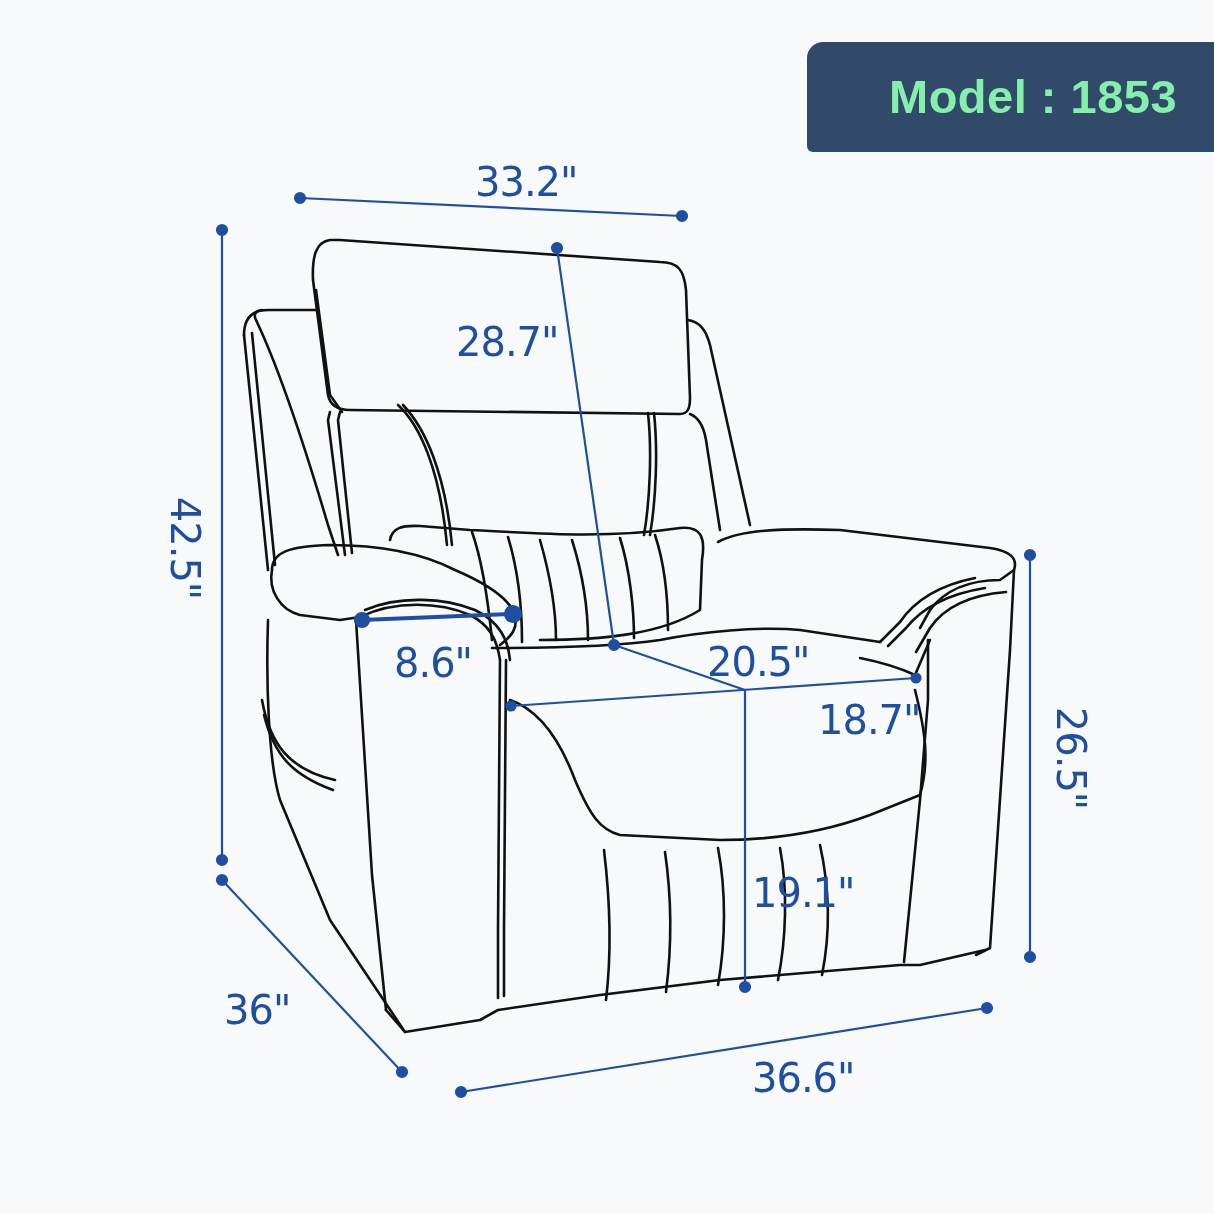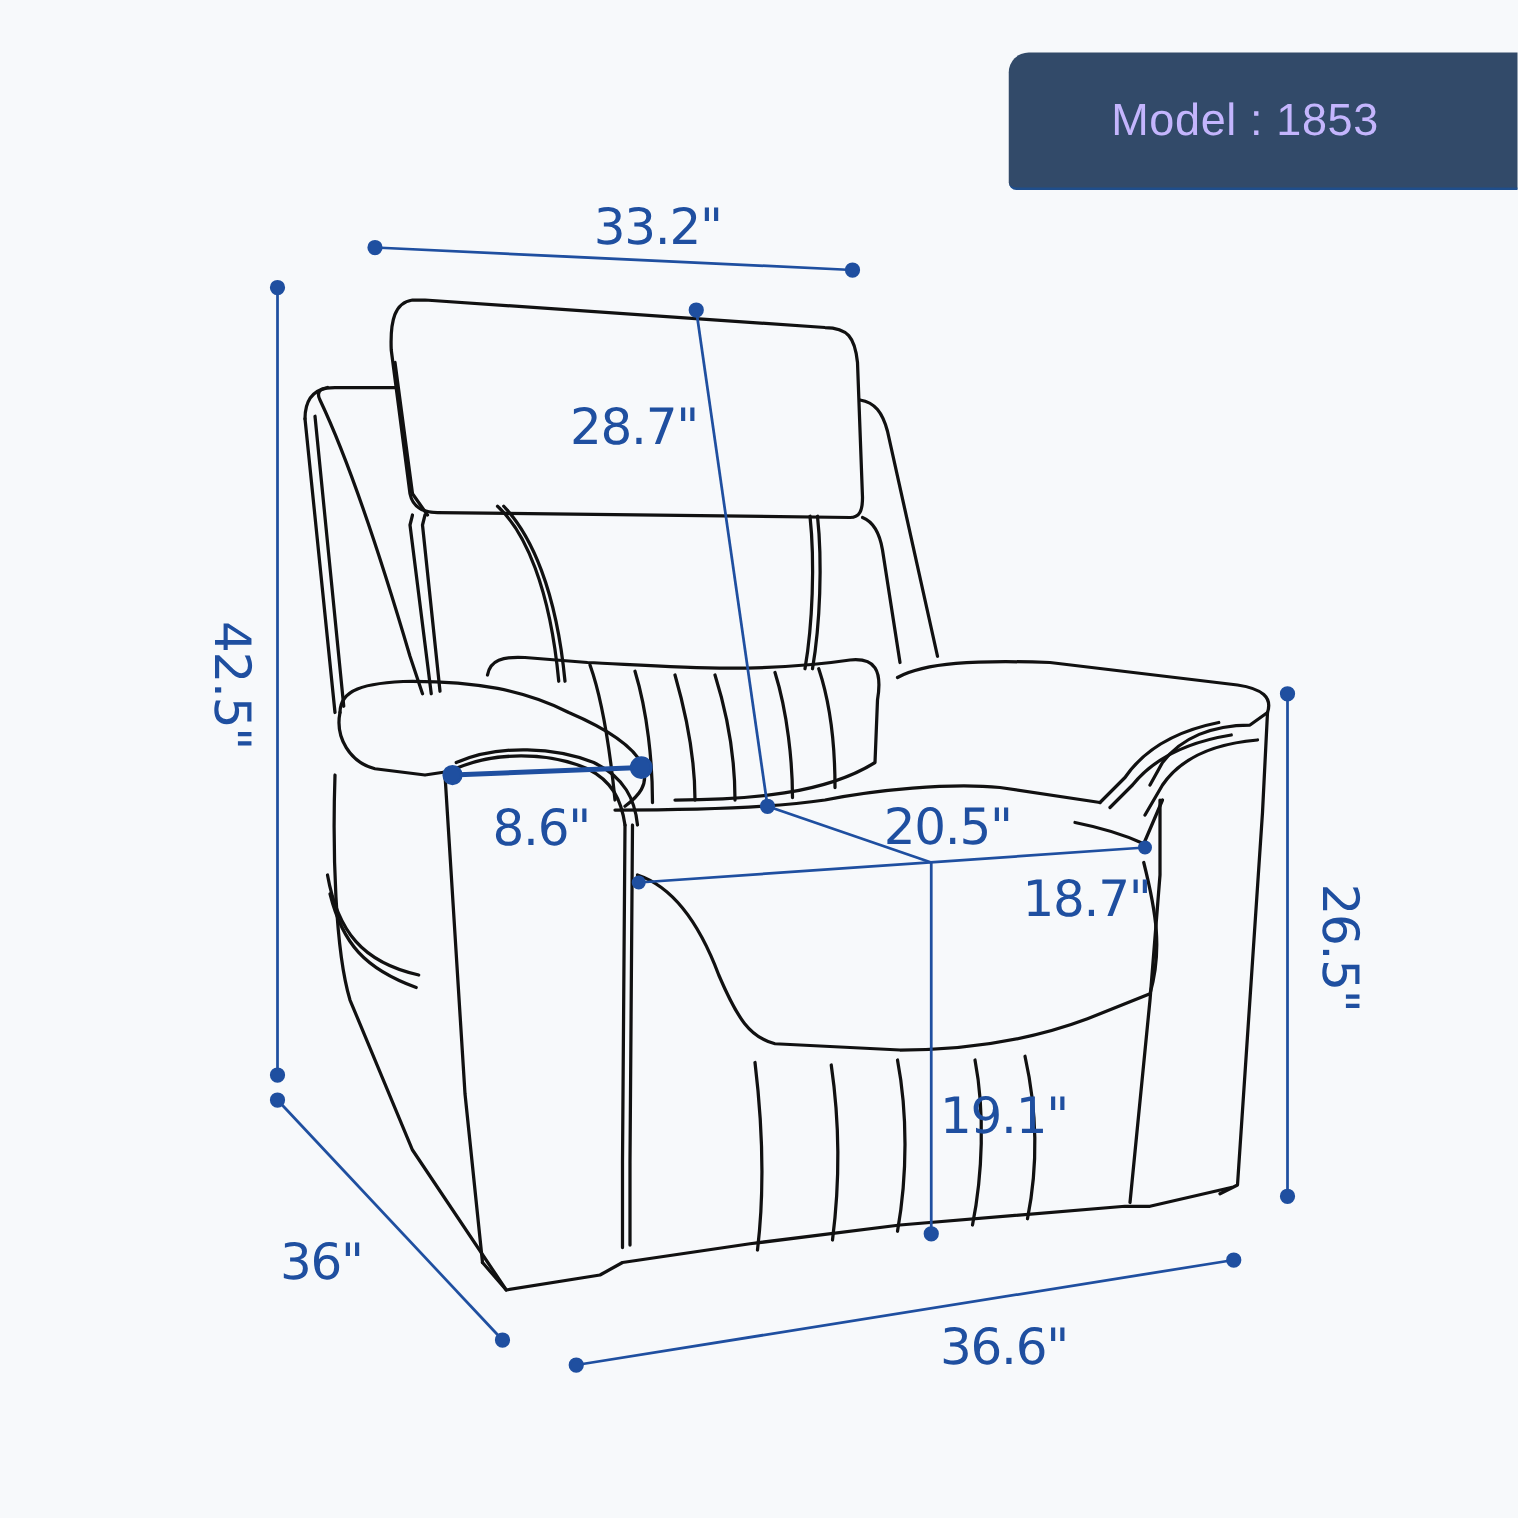--- a/index.html
+++ b/index.html
@@ -12,21 +12,21 @@
   .model-badge {
     position: absolute; left: 807px; top: 42px;
     width: 420px; height: 110px;
     background: #324a69;
     border-radius: 16px 0 0 6px;
     border-bottom: 2px solid #1f4e8c;
     display: flex; align-items: center; justify-content: flex-start;
     box-sizing: border-box; padding-left: 82px;
   }
   .model-text {
-    color: #c4b5fd; font-size: 36px; font-weight: 400; letter-spacing: 0.5px;
+    color: #86efac; font-size: 47px; font-weight: 700; letter-spacing: 0.5px;
   }
   svg.diagram { position: absolute; left: 0; top: 0; }
   .dim-label {
     position: absolute; color: #1f4fa0; font-size: 40px; font-weight: 500;
     font-family: "DejaVu Sans", sans-serif; white-space: nowrap; letter-spacing: -1px;
     line-height: 1;
   }
   .rot-90 { transform: rotate(90deg); transform-origin: center center; }
 </style>
 </head>

